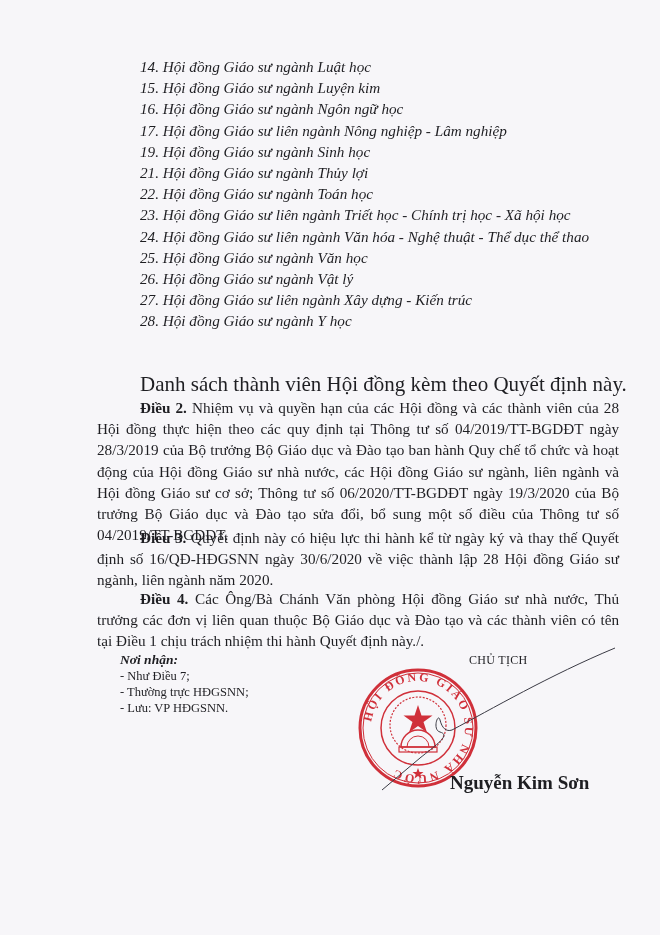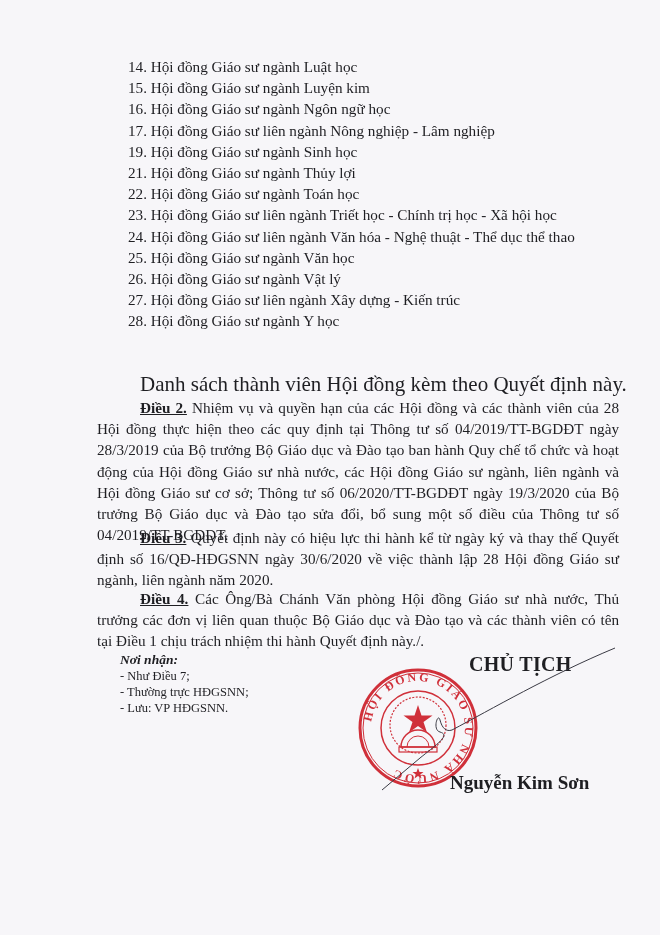--- a/index.html
+++ b/index.html
@@ -4,29 +4,29 @@
   <style>
     html, body { margin: 0; padding: 0; }
     body {
       width: 660px; height: 935px; overflow: hidden;
       background: #f7f6f9;
       font-family: "Liberation Serif", "DejaVu Serif", serif;
       color: #1e1e22;
       position: relative;
     }
     .page { position: absolute; left: 0; top: 0; width: 660px; height: 935px; }
-    .list { position: absolute; left: 128px; top: 56px; margin: 0; padding: 0; list-style: none; }
+    .list { position: absolute; left: 140px; top: 56px; margin: 0; padding: 0; list-style: none; font-style: italic; }
     .list li { font-size: 15.2px; line-height: 21.2px; white-space: nowrap; }
     .para { position: absolute; left: 97px; width: 522px; font-size: 15.2px; line-height: 21.2px; text-align: justify; margin: 0; }
     .para .indent { display: inline-block; width: 43px; }
     .note-line { position: absolute; left: 140px; top: 374px; font-size: 21px; line-height: 21.2px; white-space: nowrap; }
-    b { font-weight: bold; text-decoration: underline; }
+    b { font-weight: bold; }
     .recipients { position: absolute; left: 120px; top: 652px; font-size: 12.5px; line-height: 16px; }
     .recipients .title { font-weight: bold; font-style: italic; font-size: 13.5px; }
-    .chairman-title { position: absolute; left: 469px; top: 653px; font-size: 20px; font-weight: bold; letter-spacing: 0.3px; }
+    .chairman-title { position: absolute; left: 469px; top: 653px; font-size: 12px; font-weight: normal; letter-spacing: 0.3px; }
     .signer { position: absolute; left: 450px; top: 772px; font-size: 19px; font-weight: bold; }
     .stamp { position: absolute; left: 357px; top: 667px; width: 122px; height: 122px; }
     .signature { position: absolute; left: 380px; top: 640px; width: 240px; height: 160px; }
   </style>
 </head>
 <body>
 
 <div class="page">
 
   <ol class="list">

